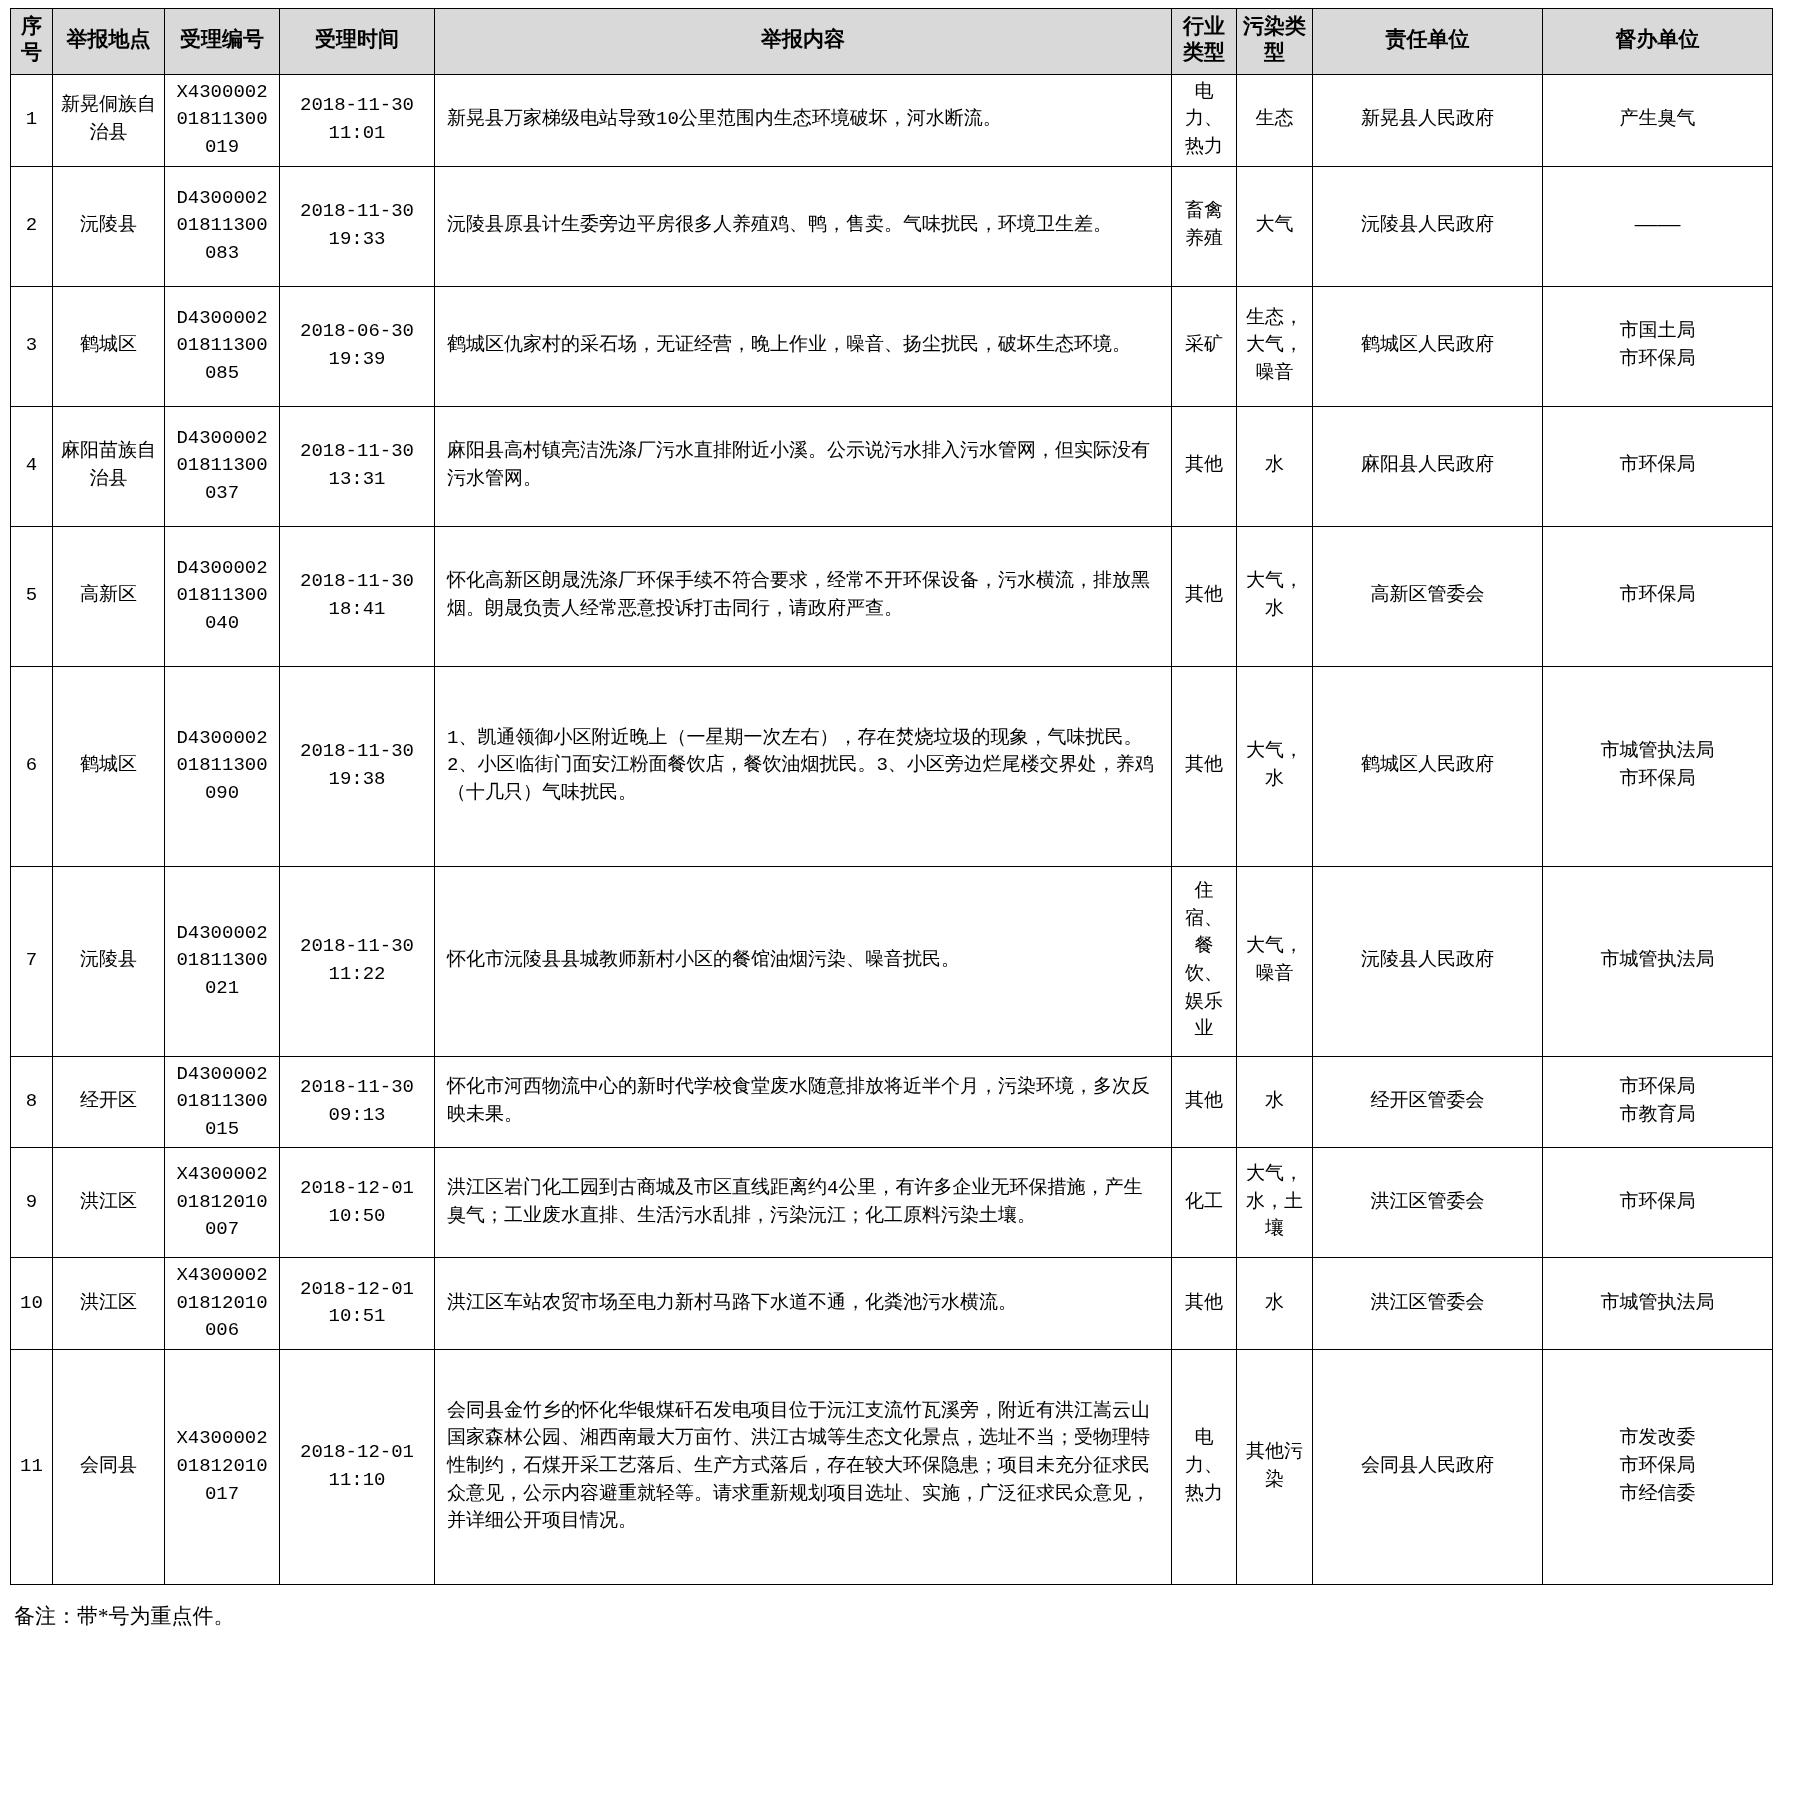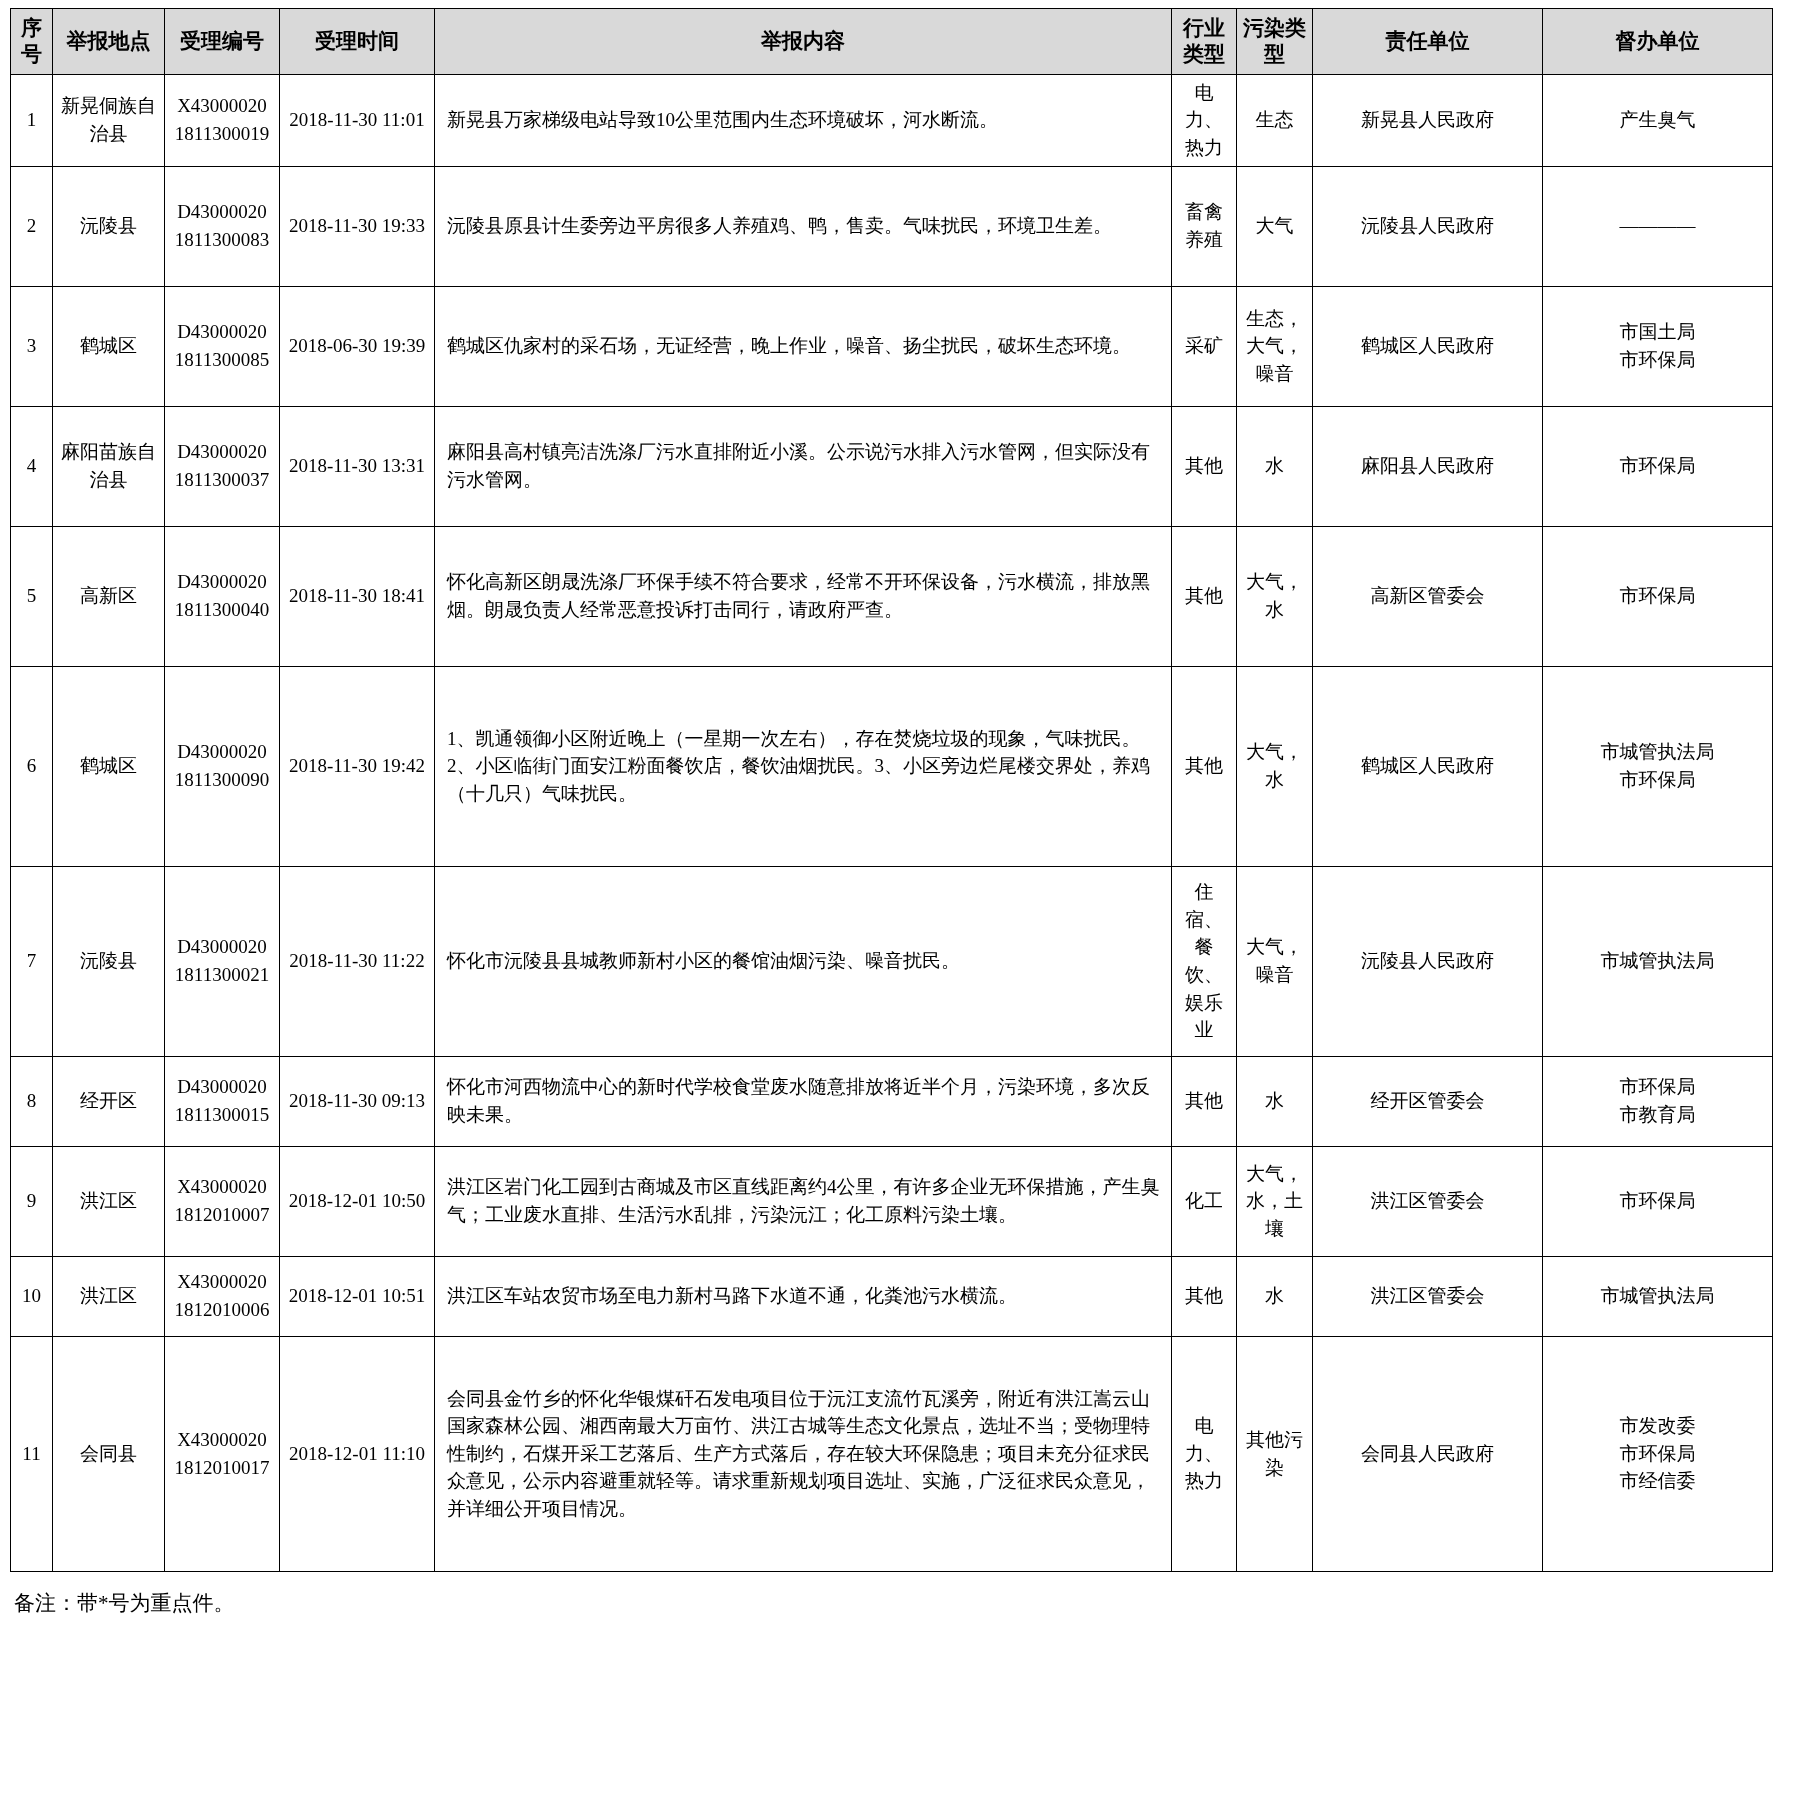--- a/index.html
+++ b/index.html
@@ -14,20 +14,21 @@
   }
   .page {
     width: 1809px;
     box-sizing: border-box;
     padding: 8px 10px 10px 10px;
   }
   table.report {
     border-collapse: collapse;
     width: 1431px;
     table-layout: fixed;
+    font-family: Liberation Mono, monospace;
   }
   table.report th, table.report td {
     border: 1px solid #000000;
     vertical-align: middle;
     font-size: 19px;
     line-height: 1.45;
   }
   table.report thead th {
     background: #d9d9d9;
     text-align: center;
@@ -139,21 +140,21 @@
         <td class="c-content">怀化高新区朗晟洗涤厂环保手续不符合要求，经常不开环保设备，污水横流，排放黑烟。朗晟负责人经常恶意投诉打击同行，请政府严查。</td>
         <td class="c-industry">其他</td>
         <td class="c-pollution">大气，水</td>
         <td class="c-unit">高新区管委会</td>
         <td class="c-super">市环保局</td>
       </tr>
       <tr style="height:200px">
         <td class="c-idx">6</td>
         <td class="c-place">鹤城区</td>
         <td class="c-code">D430000201811300090</td>
-        <td class="c-time">2018-11-30 19:42</td>
+        <td class="c-time">2018-11-30 19:38</td>
         <td class="c-content">1、凯通领御小区附近晚上（一星期一次左右），存在焚烧垃圾的现象，气味扰民。2、小区临街门面安江粉面餐饮店，餐饮油烟扰民。3、小区旁边烂尾楼交界处，养鸡（十几只）气味扰民。</td>
         <td class="c-industry">其他</td>
         <td class="c-pollution">大气，水</td>
         <td class="c-unit">鹤城区人民政府</td>
         <td class="c-super" style="white-space:pre-line">市城管执法局
 市环保局</td>
       </tr>
       <tr style="height:190px">
         <td class="c-idx">7</td>
         <td class="c-place">沅陵县</td>

